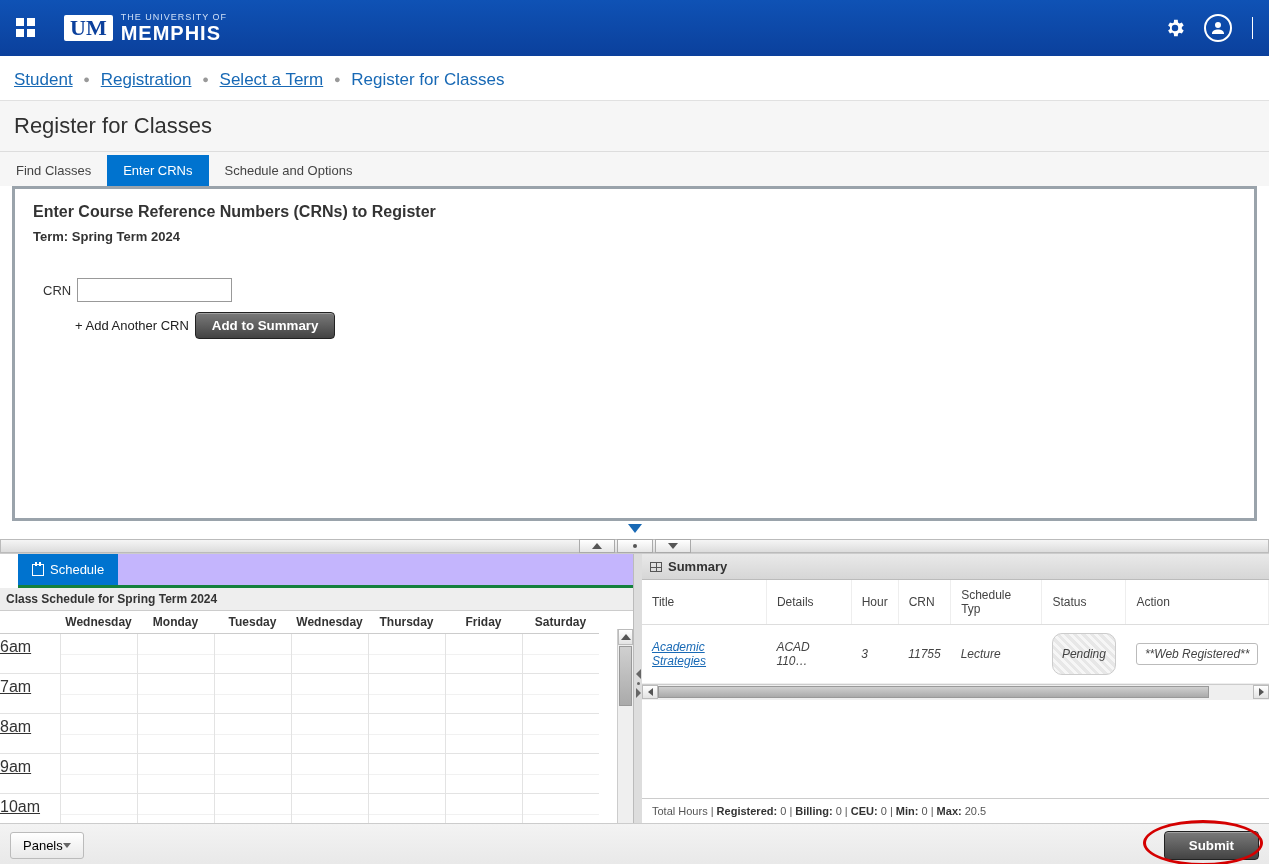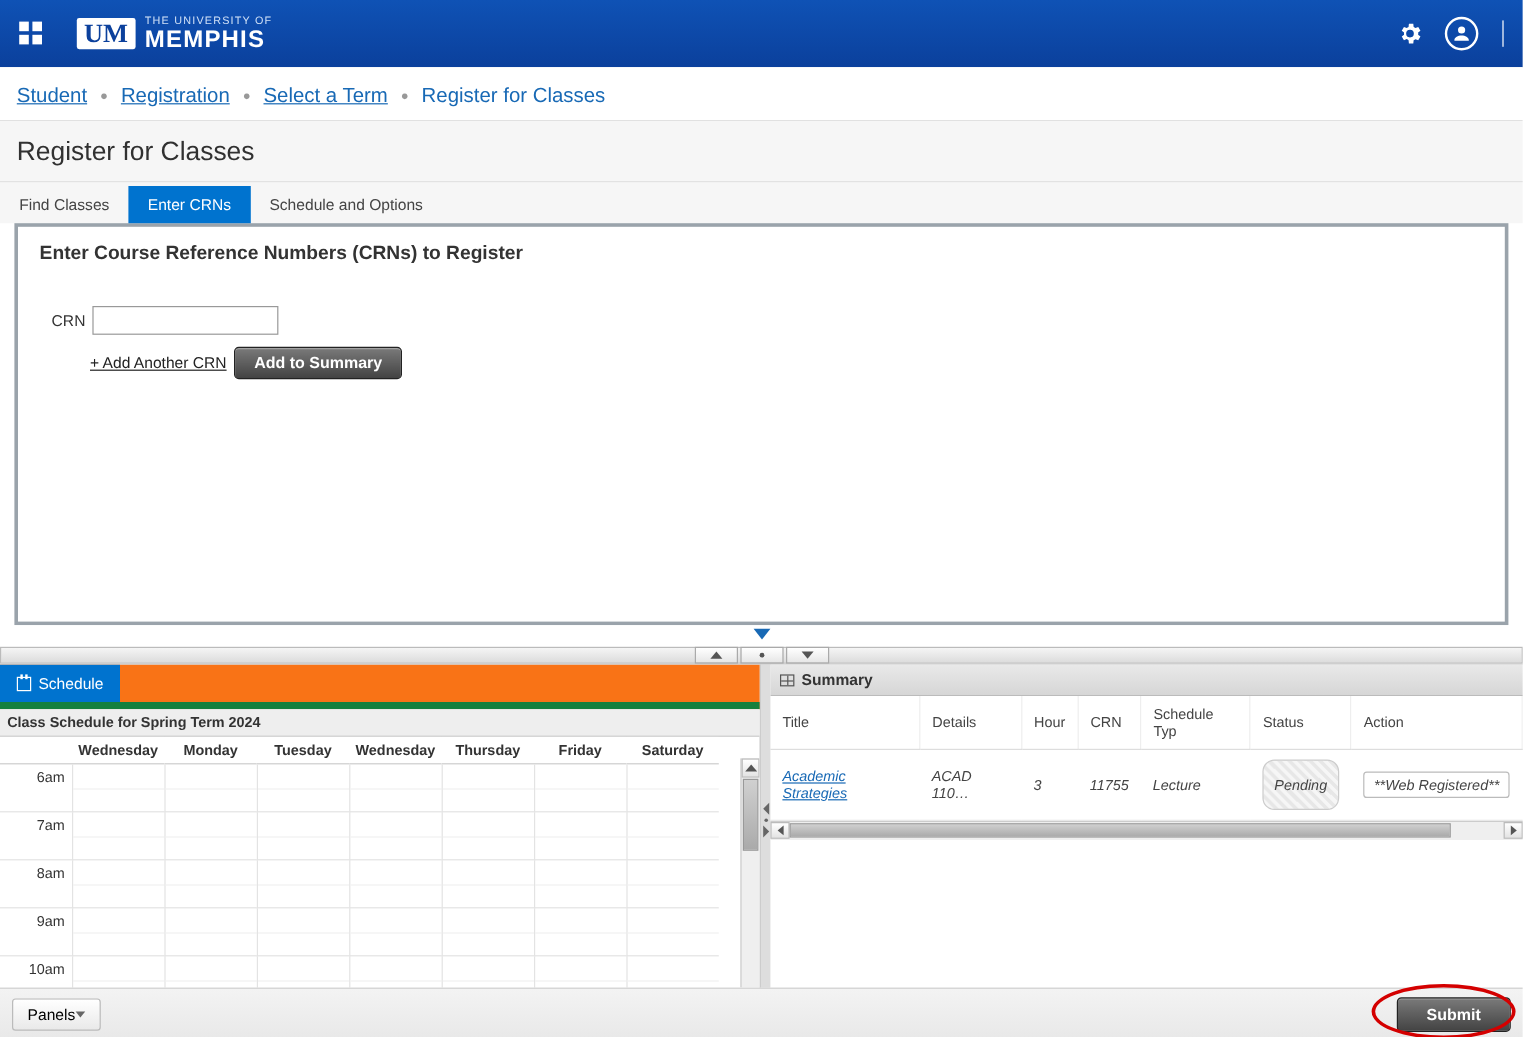--- a/index.html
+++ b/index.html
@@ -30,44 +30,44 @@
   .tabstrip li { padding:8px 16px; font-size:13px; color:#444; cursor:pointer; }
   .tabstrip li.active { background:#0073cf; color:#fff; }
   
   .panel-outer { margin:0 12px; border:3px solid #9aa3ab; background:#fff; height:335px; padding:14px 18px; }
   .panel-title { font-size:16px; font-weight:bold; margin-bottom:8px; }
   .panel-sub { font-size:13px; font-weight:bold; }
   .crn-row { margin-top:34px; display:flex; align-items:center; }
   .crn-label { font-size:13px; margin-right:6px; margin-left:10px;}
   .crn-input { width:155px; height:24px; border:1px solid #999; padding:2px 4px; }
   .crn-row2 { display:flex; align-items:center; margin-top:10px; margin-left:42px;}
-  .addanother { color:#222; text-decoration:underline; font-size:13px; cursor:pointer; margin-right:6px;}
+  .addanother { color:#222; font-size:13px; cursor:pointer; margin-right:6px;}
   .btn-summary { background:linear-gradient(#7a7a7a,#434343); color:#fff; border:1px solid #222; border-radius:4px; padding:5px 16px; font-weight:bold; cursor:pointer; box-shadow:inset 0 1px 0 rgba(255,255,255,.3);}
   
   .divider-row { position:relative; height:18px; background:#fff; text-align:center;}
   .tri-down { width:0;height:0;border-left:7px solid transparent;border-right:7px solid transparent;border-top:9px solid #1869b5; display:inline-block; margin-top:2px;}
   
   .panel-controls { height:14px; background:linear-gradient(#f5f5f5,#dcdcdc); border:1px solid #bbb; position:relative;}
   .pc-center { position:absolute; left:50%; transform:translateX(-50%); top:-1px; display:flex;}
   .pc-btn { width:36px; height:14px; border:1px solid #aaa; background:linear-gradient(#fff,#e6e6e6); display:flex; align-items:center; justify-content:center; margin:0 1px; cursor:pointer;}
   .tri-sm-up{width:0;height:0;border-left:5px solid transparent;border-right:5px solid transparent;border-bottom:6px solid #555;}
   .tri-sm-dn{width:0;height:0;border-left:5px solid transparent;border-right:5px solid transparent;border-top:6px solid #555;}
   .dot{width:4px;height:4px;background:#555;border-radius:50%;}
   
   .bottom { display:flex; height:270px; border-top:1px solid #ccc;}
   .sched-col { flex:0 0 634px; display:flex; flex-direction:column; border-right:1px solid #bbb;}
-  .sched-tabs { background:#f97316; display:flex; border-bottom:6px solid #15803d;}
+  .sched-tabs { background:#c4b5fd; display:flex; border-bottom:3px solid #15803d;margin-left:18px;}
   .sched-tab { padding:8px 14px; font-size:13px; color:#444; cursor:pointer; display:flex; align-items:center; gap:6px;}
   .sched-tab.active { background:#0073cf; color:#fff;}
   .sched-title { background:#eee; border-bottom:1px solid #ccc; padding:4px 6px; font-weight:bold; font-size:12px;}
   .cal-wrap{position:relative; flex:1; overflow:hidden;}
   .cal { display:grid; grid-template-columns:60px repeat(7,77px); }
   .cal-head { background:#fff; border-bottom:1px solid #ccc; text-align:center; font-size:12px; padding:4px 0; font-weight:bold;}
   .cal-head:first-child{border-bottom:1px solid #ccc;}
-  .time-cell { text-align:right; padding:4px 6px 0 0; font-size:12px; height:40px; border-bottom:1px solid #e3e3e3;}
+  .time-cell { padding:4px 6px 0 0; font-size:16px; height:40px; border-bottom:1px solid #e3e3e3;text-decoration:underline;}
   .slot { border-left:1px solid #e3e3e3; border-bottom:1px solid #e3e3e3; height:40px; position:relative;}
   .slot::after{content:"";position:absolute; top:50%; left:0; right:0; border-top:1px solid #f1f1f1;}
   .vsb{position:absolute; right:0; top:18px; bottom:0; width:16px; background:#efefef; border-left:1px solid #ccc;}
   .vsb .arr{height:16px; border:1px solid #bbb; background:linear-gradient(#fff,#e3e3e3); display:flex;align-items:center;justify-content:center;}
   .vsb .thumb{height:60px; background:linear-gradient(#d0d0d0,#aaa); border:1px solid #999; margin:1px;}
   
   .gutter { width:8px; background:#ddd; position:relative;}
   .gutter .handle{position:absolute; top:50%; left:0; right:0; height:40px; transform:translateY(-50%); display:flex; flex-direction:column; align-items:center; gap:3px;}
   .gutter .handle .d{width:3px;height:3px;background:#666;border-radius:50%;}
   .gutter .larr,.gutter .rarr{width:0;height:0;border-top:5px solid transparent;border-bottom:5px solid transparent;}
@@ -151,20 +151,23 @@
 <div class="tabstrip">
   <ul>
     <li>Find Classes</li>
     <li class="active">Enter CRNs</li>
     <li>Schedule and Options</li>
   </ul>
 </div>
 
 <div class="panel-outer">
   <div class="panel-title">Enter Course Reference Numbers (CRNs) to Register</div>
+  <div class="panel-sub">
+    <span>Term: </span><span>Spring Term 2024</span>
+  </div>
   <div class="crn-row">
     <span class="crn-label">CRN</span>
     <input class="crn-input" type="text" style="">
   </div>
   <div class="crn-row2">
     <a class="addanother">+ Add Another CRN</a>
     <button class="btn-summary">Add to Summary</button>
   </div>
 </div>
 
@@ -297,20 +300,28 @@
     <div class="hscroll">
       <div class="lb">
           <span class="trl"></span>
         </div>
       <div class="thumb"></div>
       <div class="rb">
           <span class="trr"></span>
         </div>
     </div>
     <div class="sum-spacer"></div>
+    <div class="totals">
+      <span>Total Hours | </span>
+      <b>Registered:</b> <span>0</span> | 
+      <b>Billing:</b> <span>0</span> | 
+      <b>CEU:</b> <span>0</span> | 
+      <b>Min:</b> <span>0</span> | 
+      <b>Max:</b> <span>20.5</span>
+    </div>
   </div>
 </div>
 
 <div class="footer">
   <button class="panels-btn">
     <span>Panels</span>
     <span class="car"></span>
   </button>
   <button class="submit-btn">Submit</button>
   <div class="red-ring"></div>

